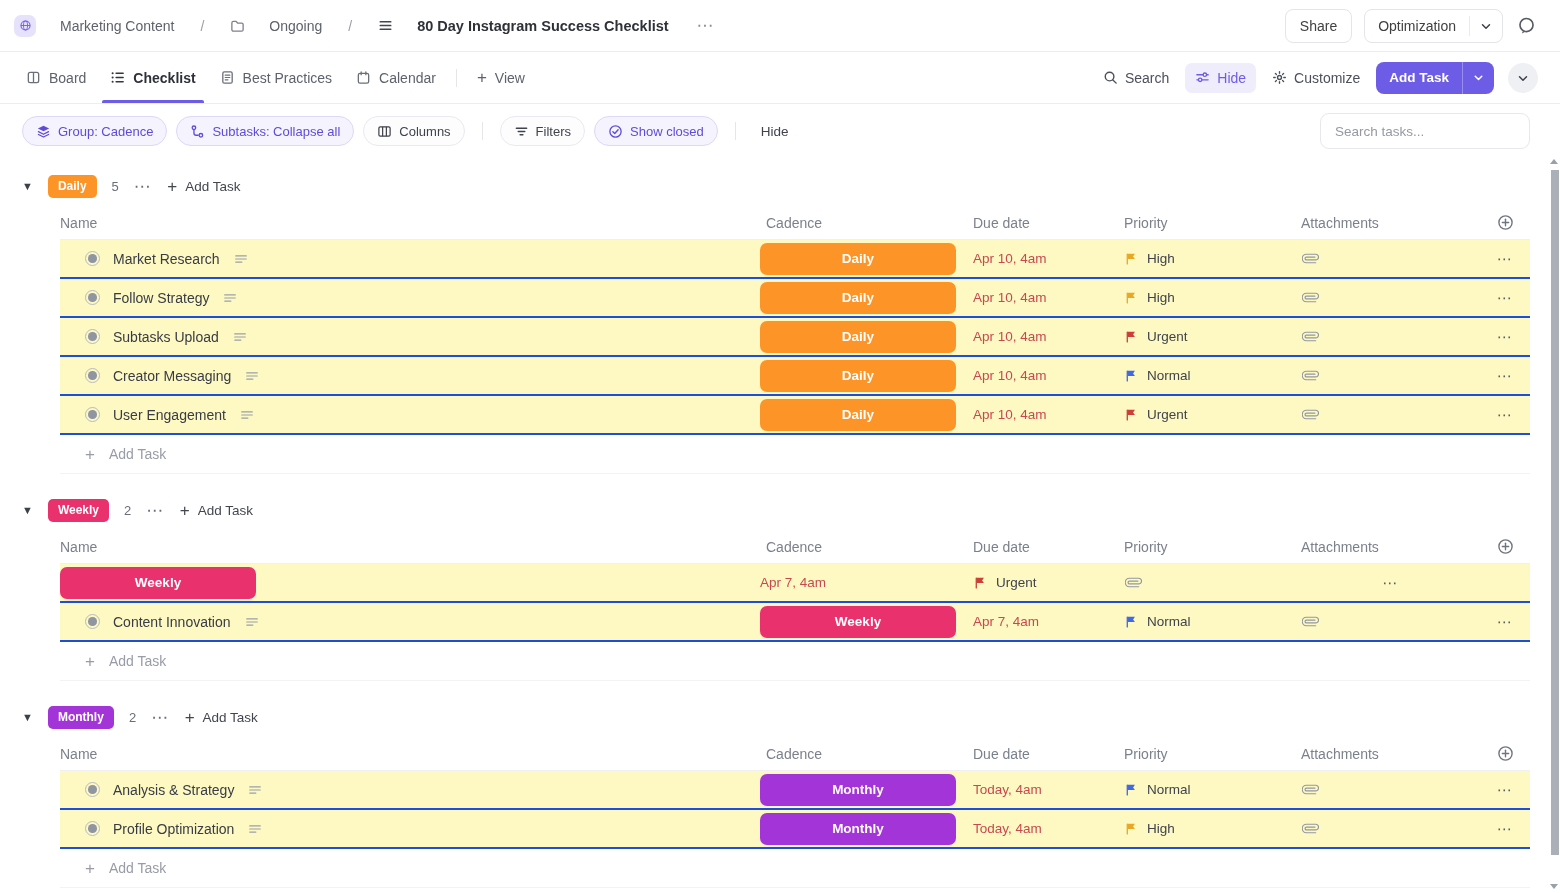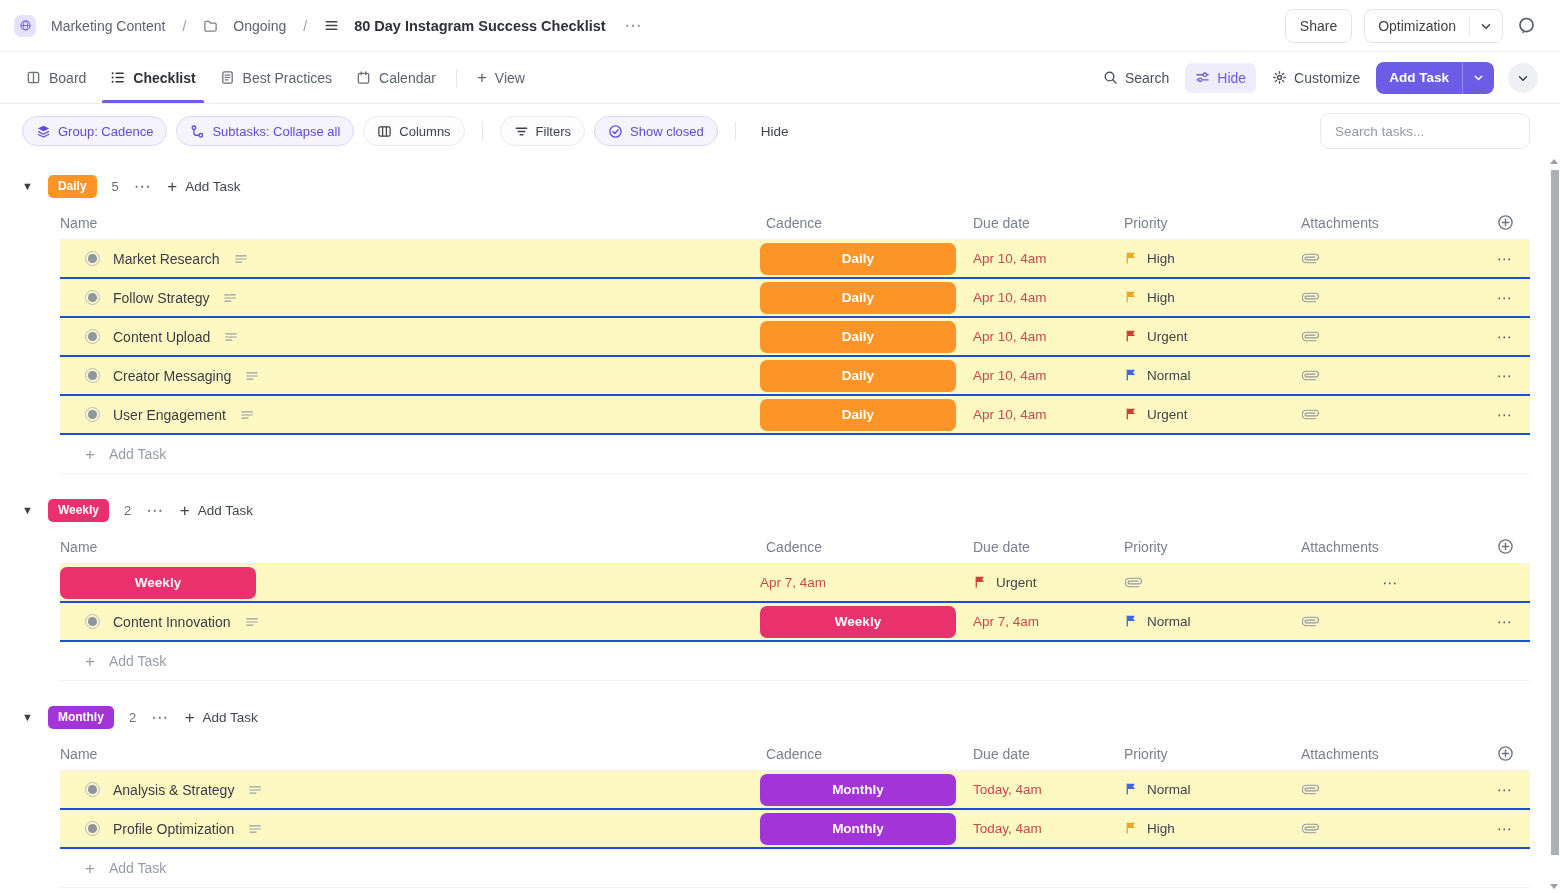--- a/index.html
+++ b/index.html
@@ -3,21 +3,21 @@
 <meta charset="utf-8">
 <style>
   * { margin:0; padding:0; box-sizing:border-box; }
   html,body { width:1560px; height:893px; overflow:hidden; background:#fff;
     font-family:"Liberation Sans", sans-serif; color:#3f434c; }
   svg { display:block; }
 
   
   .topbar { height:52px; display:flex; align-items:center; justify-content:space-between;
     padding:0 22px 0 14px; border-bottom:1px solid #ecedf1; }
-  .crumbs { display:flex; align-items:center; gap:15px; font-size:14px; color:#5d626c; }
+  .crumbs { display:flex; align-items:center; gap:24px; font-size:14px; color:#5d626c; }
   .globe-chip { width:22px; height:22px; border-radius:7px; background:#e6e2fb; color:#6d5ce6;
     display:grid; place-items:center; cursor:pointer; }
   .crumb { cursor:pointer; }
   .crumb-sep { color:#9aa0a8; padding:0 2px; }
   .crumb-ic { color:#7c828c; }
   .crumb-ic.dark { color:#42464e; }
   .page-title { color:#2e3138; font-weight:600; font-size:14.5px; }
   .crumb-more { color:#868b94; font-size:17px; letter-spacing:1px; cursor:pointer; padding:0 4px; }
   .topbar-right { display:flex; align-items:center; gap:12px; }
   .btn-ghost { display:flex; align-items:center; height:34px; padding:0 14px; background:#fff;
@@ -92,21 +92,21 @@
   .trow { height:39px; border-bottom:2px solid #1d4ed8; background:#fef9c3; }
   .cell-name { display:flex; align-items:center; gap:13px; padding-left:25px; min-width:0; }
   .status { width:15px; height:15px; flex:0 0 15px; border:1.5px solid #b6bac3; border-radius:50%;
     display:grid; place-items:center; cursor:pointer; }
   .status::after { content:""; width:8.5px; height:8.5px; border-radius:50%; background:#9096a1; }
   .tname { color:#383c44; font-size:14px; cursor:pointer; white-space:nowrap; }
   .desc-ic { color:#9aa0aa; margin-left:1px; }
   .cad-pill { width:196px; height:32px; border-radius:7px; display:grid; place-items:center;
     color:#fff; font-size:13.5px; font-weight:600; cursor:pointer; }
   .cell-due { font-size:13.5px; cursor:pointer; }
-  .cell-prio { display:flex; gap:9px; font-size:13.5px; color:#3f434c;
+  .cell-prio { display:flex; align-items:center; gap:9px; font-size:13.5px; color:#3f434c;
     cursor:pointer; }
   .cell-attach { color:#9298a2; padding-left:1px; cursor:pointer; }
   .cell-more { justify-self:center; color:#565b64; font-size:15px; letter-spacing:1.5px;
     cursor:pointer; line-height:1; }
   .add-row { height:39px; display:flex; align-items:center; gap:14px; padding-left:25px;
     color:#989ca6; font-size:14px; cursor:pointer; border-bottom:1px solid #f3f3f6; }
   .add-row .plus-g { font-size:17px; color:#989ca6; }
 
   
   .sb-thumb { position:fixed; top:170px; right:1px; width:8px; height:685px; background:#abb0b8; }
@@ -444,21 +444,21 @@
                 <path d="M21.44 11.05l-9.19 9.19a6 6 0 0 1-8.49-8.49l9.19-9.19a4 4 0 1 1 5.66 5.66l-9.2 9.19a2 2 0 0 1-2.83-2.83l8.49-8.48" fill="none" stroke="currentColor" stroke-width="1.7" stroke-linecap="round" stroke-linejoin="round"></path>
               </g>
             </svg>
           </div>
         <div class="cell-more">⋯</div>
       </div>
 
       <div class="grid-row trow">
         <div class="cell-name">
             <span class="status"></span>
-            <span class="tname">Content Upload</span>
+            <span class="tname">Subtasks Upload</span>
             <span class="desc-ic">
               <svg width="14" height="14" viewBox="0 0 16 16">
                 <g stroke="currentColor" stroke-width="1.4" stroke-linecap="round">
                   <line x1="2" y1="4.5" x2="14" y2="4.5"></line>
                   <line x1="2" y1="8" x2="14" y2="8"></line>
                   <line x1="2" y1="11.5" x2="9" y2="11.5"></line>
                 </g>
               </svg>
             </span>
           </div>

